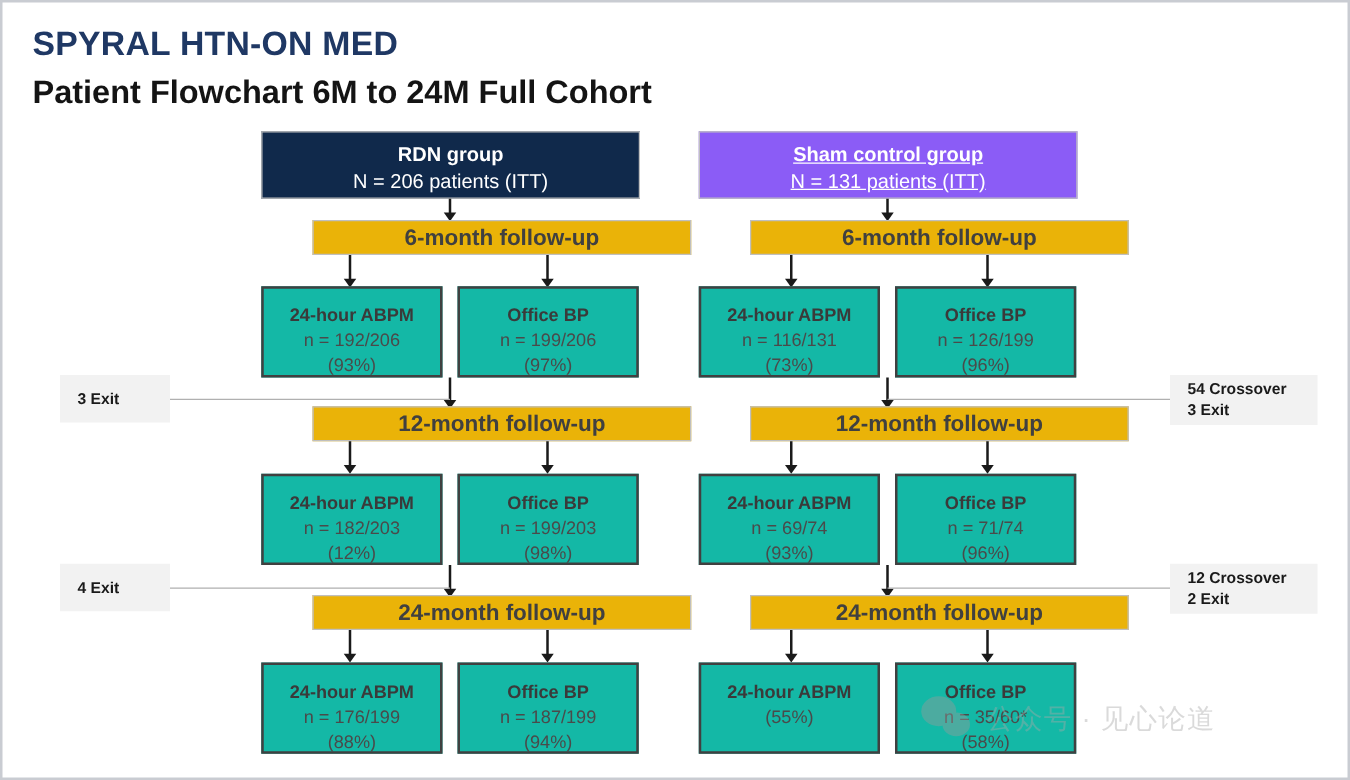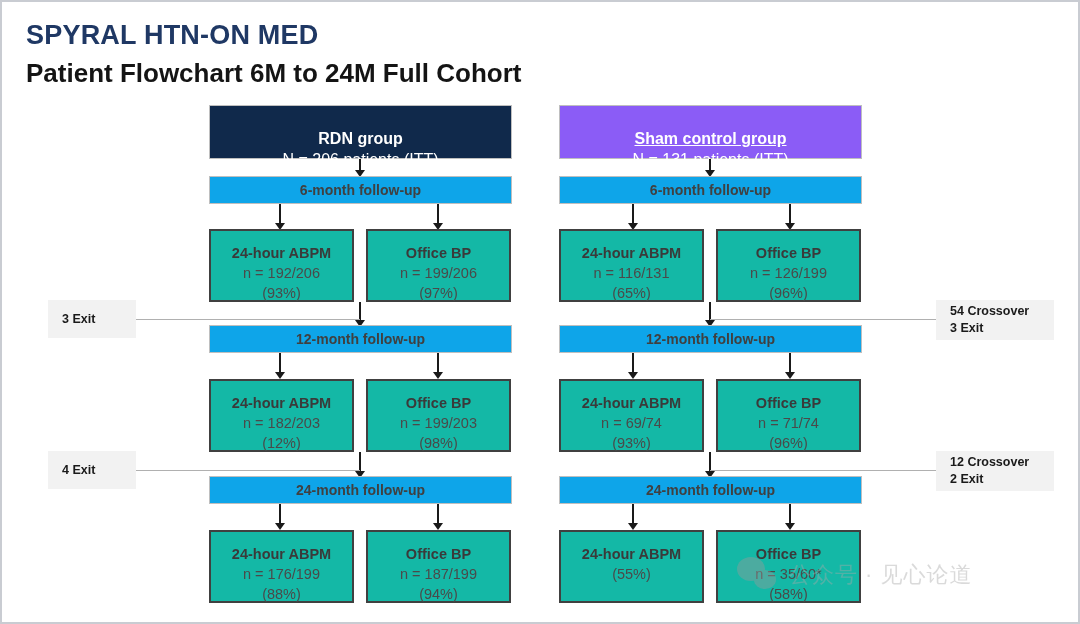--- a/index.html
+++ b/index.html
@@ -41,48 +41,49 @@
     white-space: nowrap;
   }
 
   
   .group-head {
     position: absolute;
     box-sizing: border-box;
     border: 1px solid #bfbfbf;
     color: #ffffff;
     text-align: center;
-    padding-top: 22px;
+    padding-top: 8px;
   }
   .group-head.rdn  { background: #10294b; }
   .group-head.sham { background: #8b5cf6; text-decoration: underline; }
   .group-head .gh-title {
     font-size: 16px;
     font-weight: bold;
     line-height: 21px;
   }
   .group-head .gh-sub {
     font-size: 16px;
     font-weight: normal;
     line-height: 22px;
   }
 
   
   .followup {
     position: absolute;
     box-sizing: border-box;
     border: 1px solid #bfbfbf;
-    background: #0ea5e9;
+    background: #eab308;
     color: #404040;
-    font-size: 14px;
+    font-size: 18px;
     font-weight: bold;
     text-align: center;
     display: flex;
     align-items: center;
     justify-content: center;
+    margin-left: 41px;
   }
 
   
   .databox {
     position: absolute;
     box-sizing: border-box;
     border: 2px solid #404040;
     background: #14b8a6;
     color: #404040;
     text-align: center;
@@ -268,21 +269,21 @@
   <div class="followup" style="left:557px; top:174px; width:303px; height:28px;">6-month follow-up</div>
 
   <div class="vline" style="left:630px; top:202px; height:22px;"></div>
   <div class="arrowhead" style="left:626px; top:221px;"></div>
   <div class="vline" style="left:787px; top:202px; height:22px;"></div>
   <div class="arrowhead" style="left:783px; top:221px;"></div>
 
   <div class="databox" style="left:557px; top:227px; width:145px; height:73px;">
     <div class="db-title">24-hour ABPM</div>
     <div class="db-n">n = 116/131</div>
-    <div class="db-pct">(65%)</div>
+    <div class="db-pct">(73%)</div>
   </div>
   <div class="databox" style="left:714px; top:227px; width:145px; height:73px;">
     <div class="db-title">Office BP</div>
     <div class="db-n">n = 126/199</div>
     <div class="db-pct">(96%)</div>
   </div>
 
   <div class="vline" style="left:707px; top:300px; height:22px;"></div>
   <div class="arrowhead" style="left:703px; top:318px;"></div>
   <div class="hline" style="left:708px; top:317px; width:227px;"></div>

